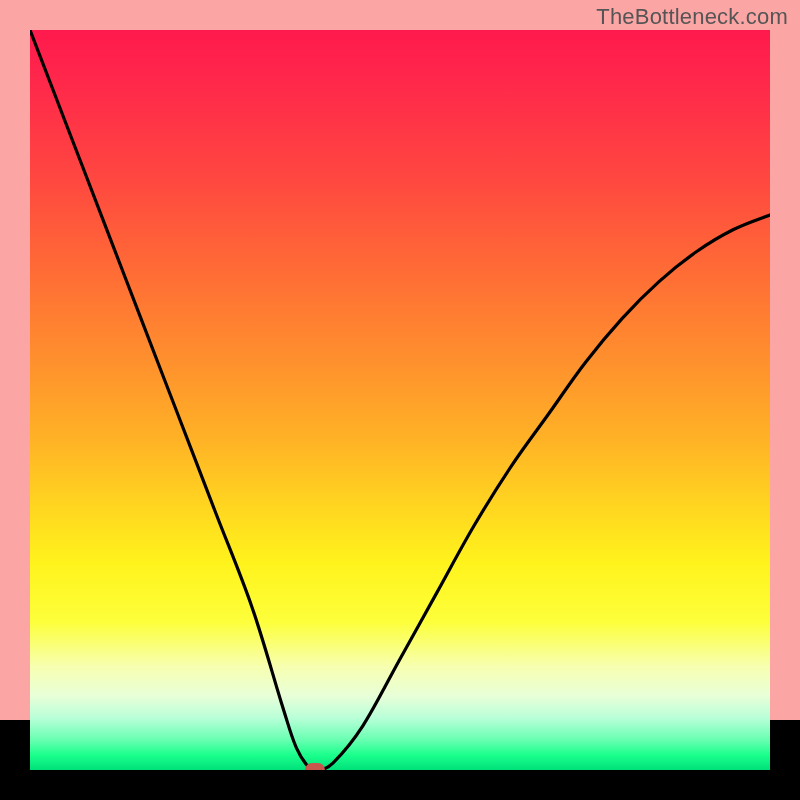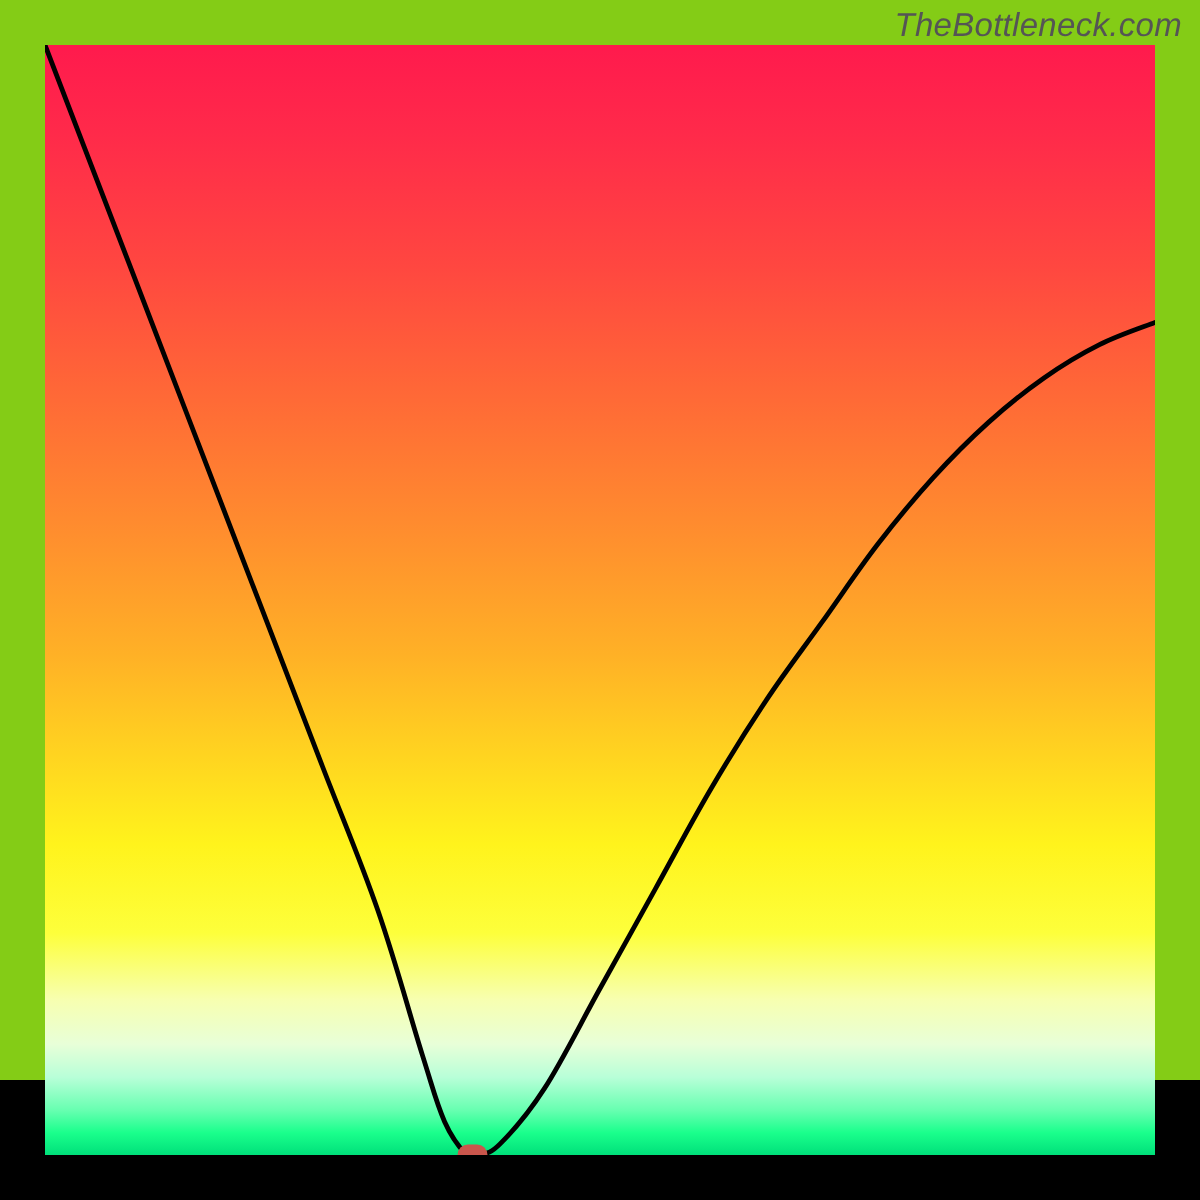--- a/index.html
+++ b/index.html
@@ -8,22 +8,21 @@
     width: 800px;
     height: 800px;
     background: #000;
     overflow: hidden;
     font-family: Arial, Helvetica, sans-serif;
   }
   .frame {
     position: relative;
     width: 800px;
     height: 720px;
-    background: #84cc16;
-    font-style: italic;
+    background: #fca5a5;
   }
   .watermark {
     position: absolute;
     top: 4px;
     right: 12px;
     color: #555;
     font-size: 22px;
     font-weight: 500;
     letter-spacing: 0.2px;
     z-index: 10;

